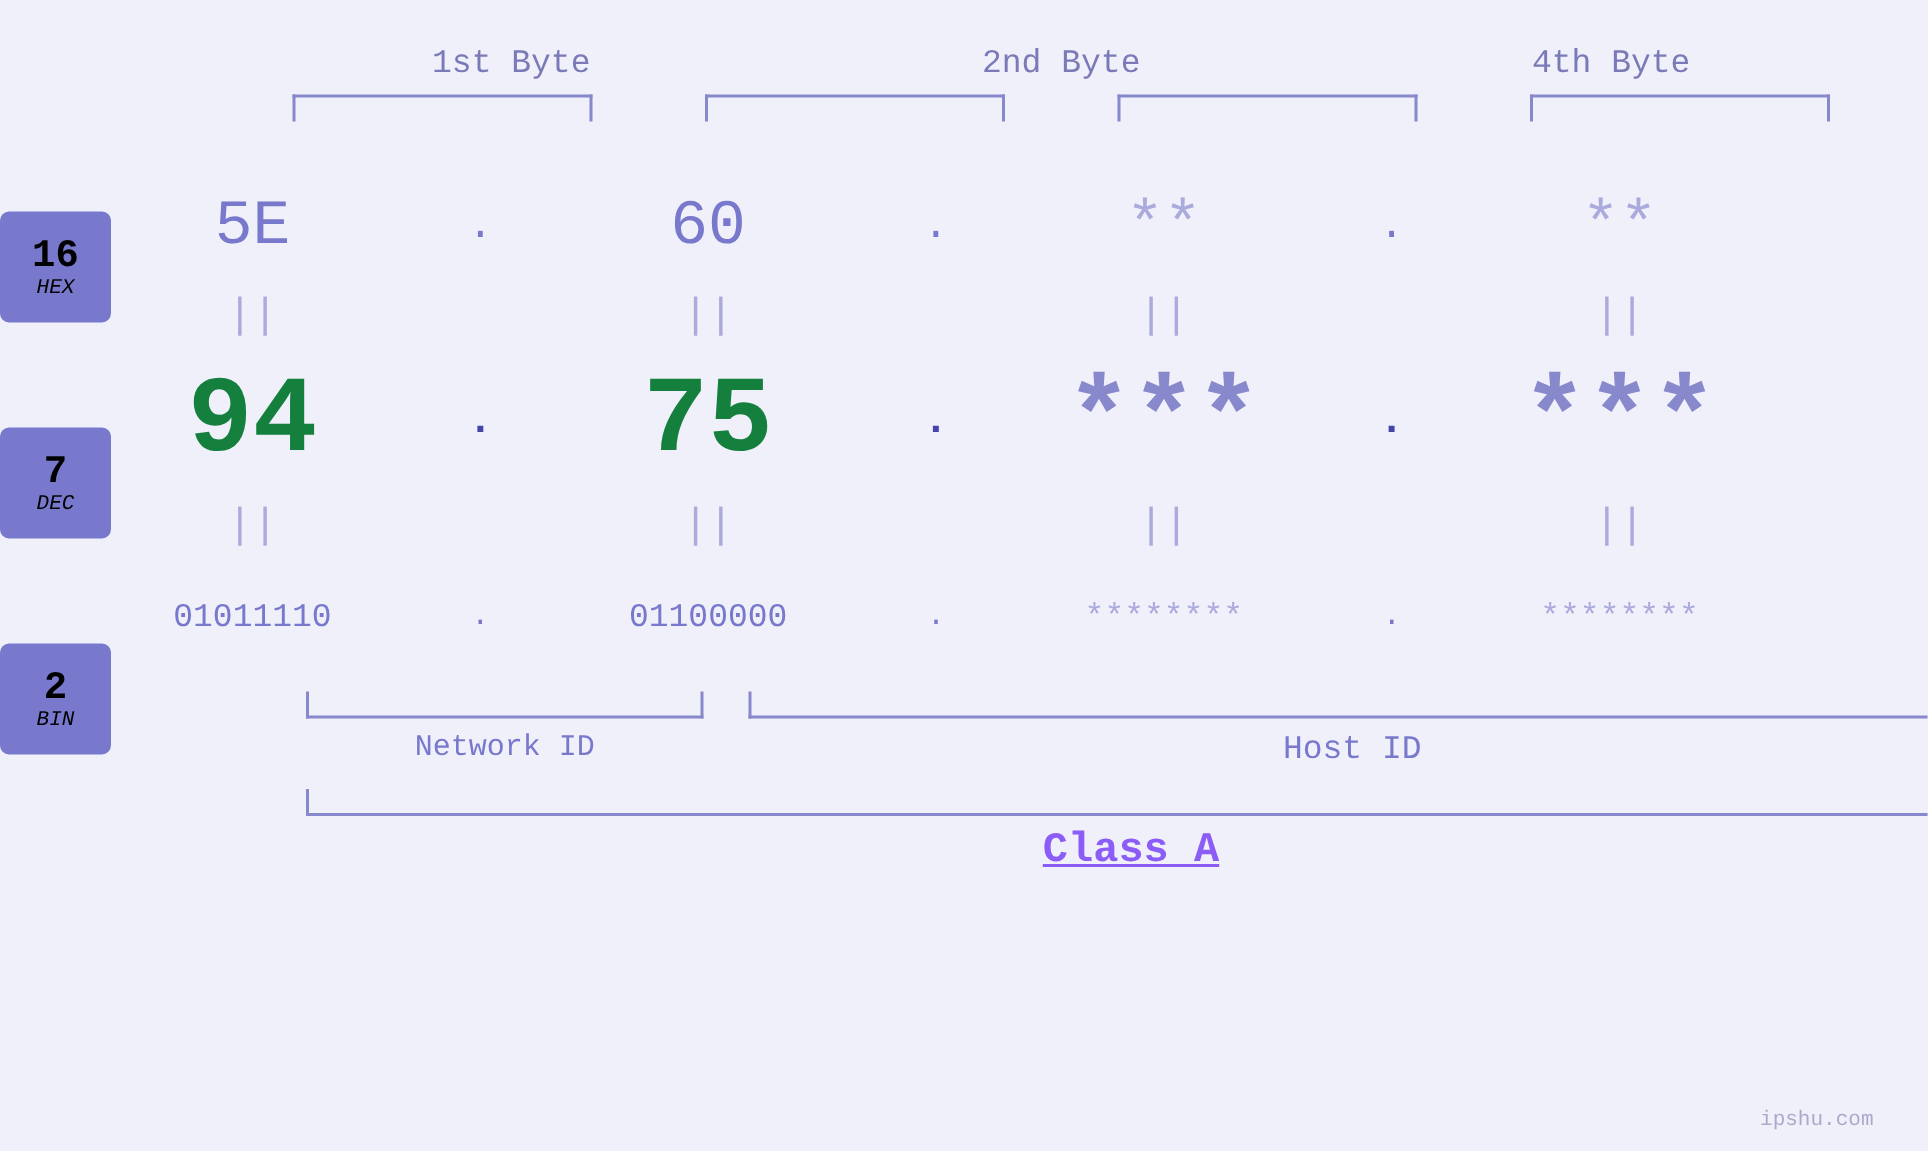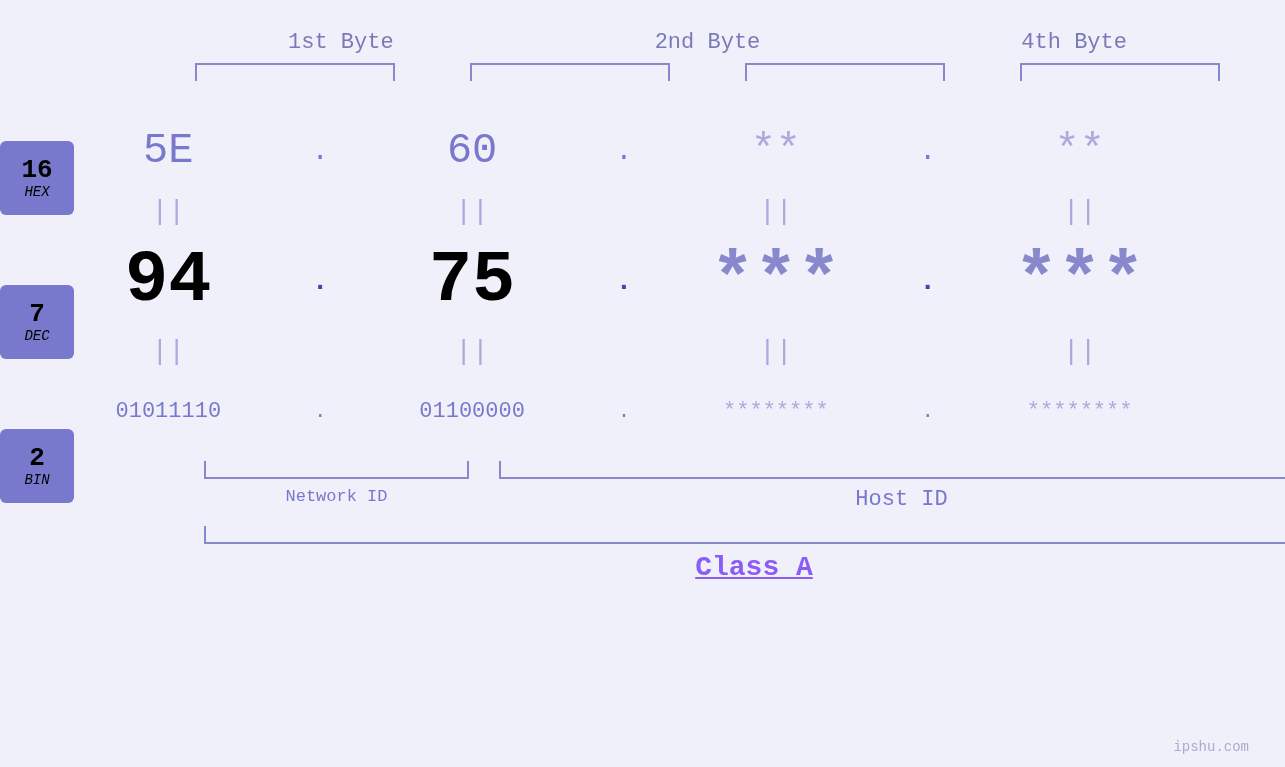--- a/index.html
+++ b/index.html
@@ -161,21 +161,21 @@
 
     
     .equal-sign {
       color: #aaaadd;
       font-size: 28px;
       font-family: 'Courier New', Courier, monospace;
     }
 
     
     .dec-val {
-      color: #000000;
+      color: #15803d;
       font-size: 72px;
       font-family: 'Courier New', Courier, monospace;
       font-weight: bold;
     }
 
     .dec-masked {
       color: #8888cc;
       font-size: 72px;
       font-family: 'Courier New', Courier, monospace;
       font-weight: bold;
@@ -241,21 +241,21 @@
 
     .id-labels-row {
       display: flex;
       margin-top: 8px;
     }
 
     .network-id-label {
       width: 265px;
       text-align: center;
       color: #7878cc;
-      font-size: 17px;
+      font-size: 20px;
       font-family: 'Courier New', Courier, monospace;
     }
 
     .host-id-label {
       flex: 1;
       text-align: center;
       color: #7878cc;
       font-size: 22px;
       font-family: 'Courier New', Courier, monospace;
       margin-left: 30px;

